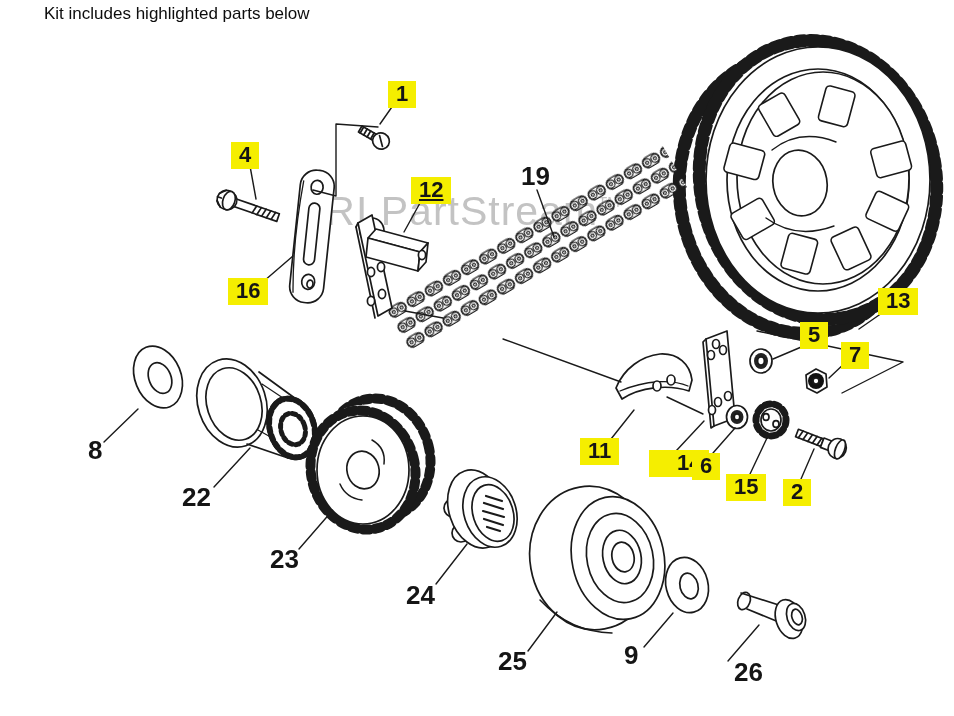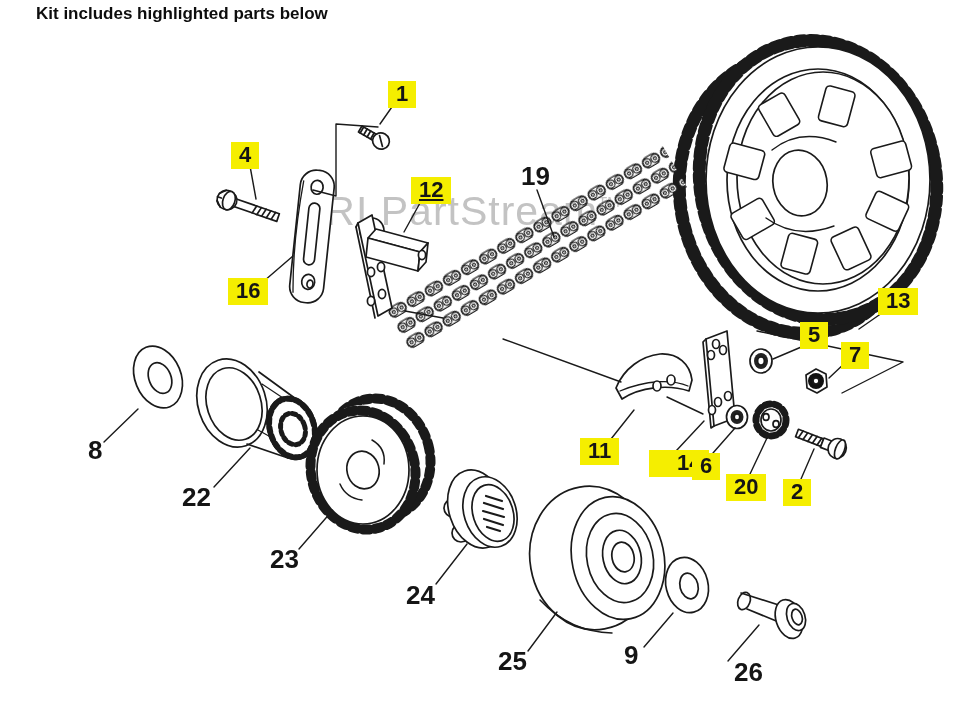--- a/index.html
+++ b/index.html
@@ -1,18 +1,18 @@
 <!DOCTYPE html>
 <html><head>
 <meta charset="utf-8">
 <style>
   html,body{margin:0;padding:0;background:#ffffff;}
   #stage{position:relative;width:954px;height:716px;background:#ffffff;overflow:hidden;
          font-family:"Liberation Sans",sans-serif;}
-  .title{position:absolute;left:36px;top:4px;font-size:17px;font-weight:bold;color:#0d0d0d;}
+  .title{position:absolute;left:44px;top:4px;font-size:17px;font-weight:normal;color:#0d0d0d;}
   .watermark{position:absolute;left:297px;top:188px;font-size:41px;color:#c3c3c3;
              letter-spacing:1px;font-weight:400;white-space:nowrap;z-index:1;}
   .watermark sup{font-size:15px;vertical-align:18px;letter-spacing:0;}
   svg.diagram{position:absolute;left:0;top:0;z-index:2;}
   .callout{position:absolute;z-index:3;font-weight:bold;color:#151515;line-height:1;
            text-align:center;cursor:pointer;}
   .callout.plain{font-size:26px;}
   .callout.hl{font-size:22px;background:#f5ee00;padding:2px 8px 3px 8px;}
 </style>
 </head>
@@ -265,21 +265,21 @@
   <div class="callout hl" style="left:231px;top:142px;">4</div>
   <div class="callout hl" style="left:411px;top:177px;text-decoration:underline;">12</div>
   <div class="callout hl" style="left:228px;top:278px;">16</div>
   <div class="callout plain" style="left:521px;top:163px;">19</div>
   <div class="callout hl" style="left:878px;top:288px;">13</div>
   <div class="callout hl" style="left:800px;top:322px;">5</div>
   <div class="callout hl" style="left:841px;top:342px;">7</div>
   <div class="callout hl" style="left:580px;top:438px;">11</div>
   <div class="callout hl" style="left:649px;top:450px;padding-left:28px;">14</div>
   <div class="callout hl" style="left:692px;top:453px;">6</div>
-  <div class="callout hl" style="left:726px;top:474px;">20</div>
+  <div class="callout hl" style="left:726px;top:474px;">15</div>
   <div class="callout hl" style="left:783px;top:479px;">2</div>
   <div class="callout plain" style="left:88px;top:437px;">8</div>
   <div class="callout plain" style="left:182px;top:484px;text-align:right;">22</div>
   <div class="callout plain" style="left:270px;top:546px;">23</div>
   <div class="callout plain" style="left:406px;top:582px;">24</div>
   <div class="callout plain" style="left:498px;top:648px;">25</div>
   <div class="callout plain" style="left:624px;top:642px;">9</div>
   <div class="callout plain" style="left:734px;top:659px;">26</div>
 
 </div>

